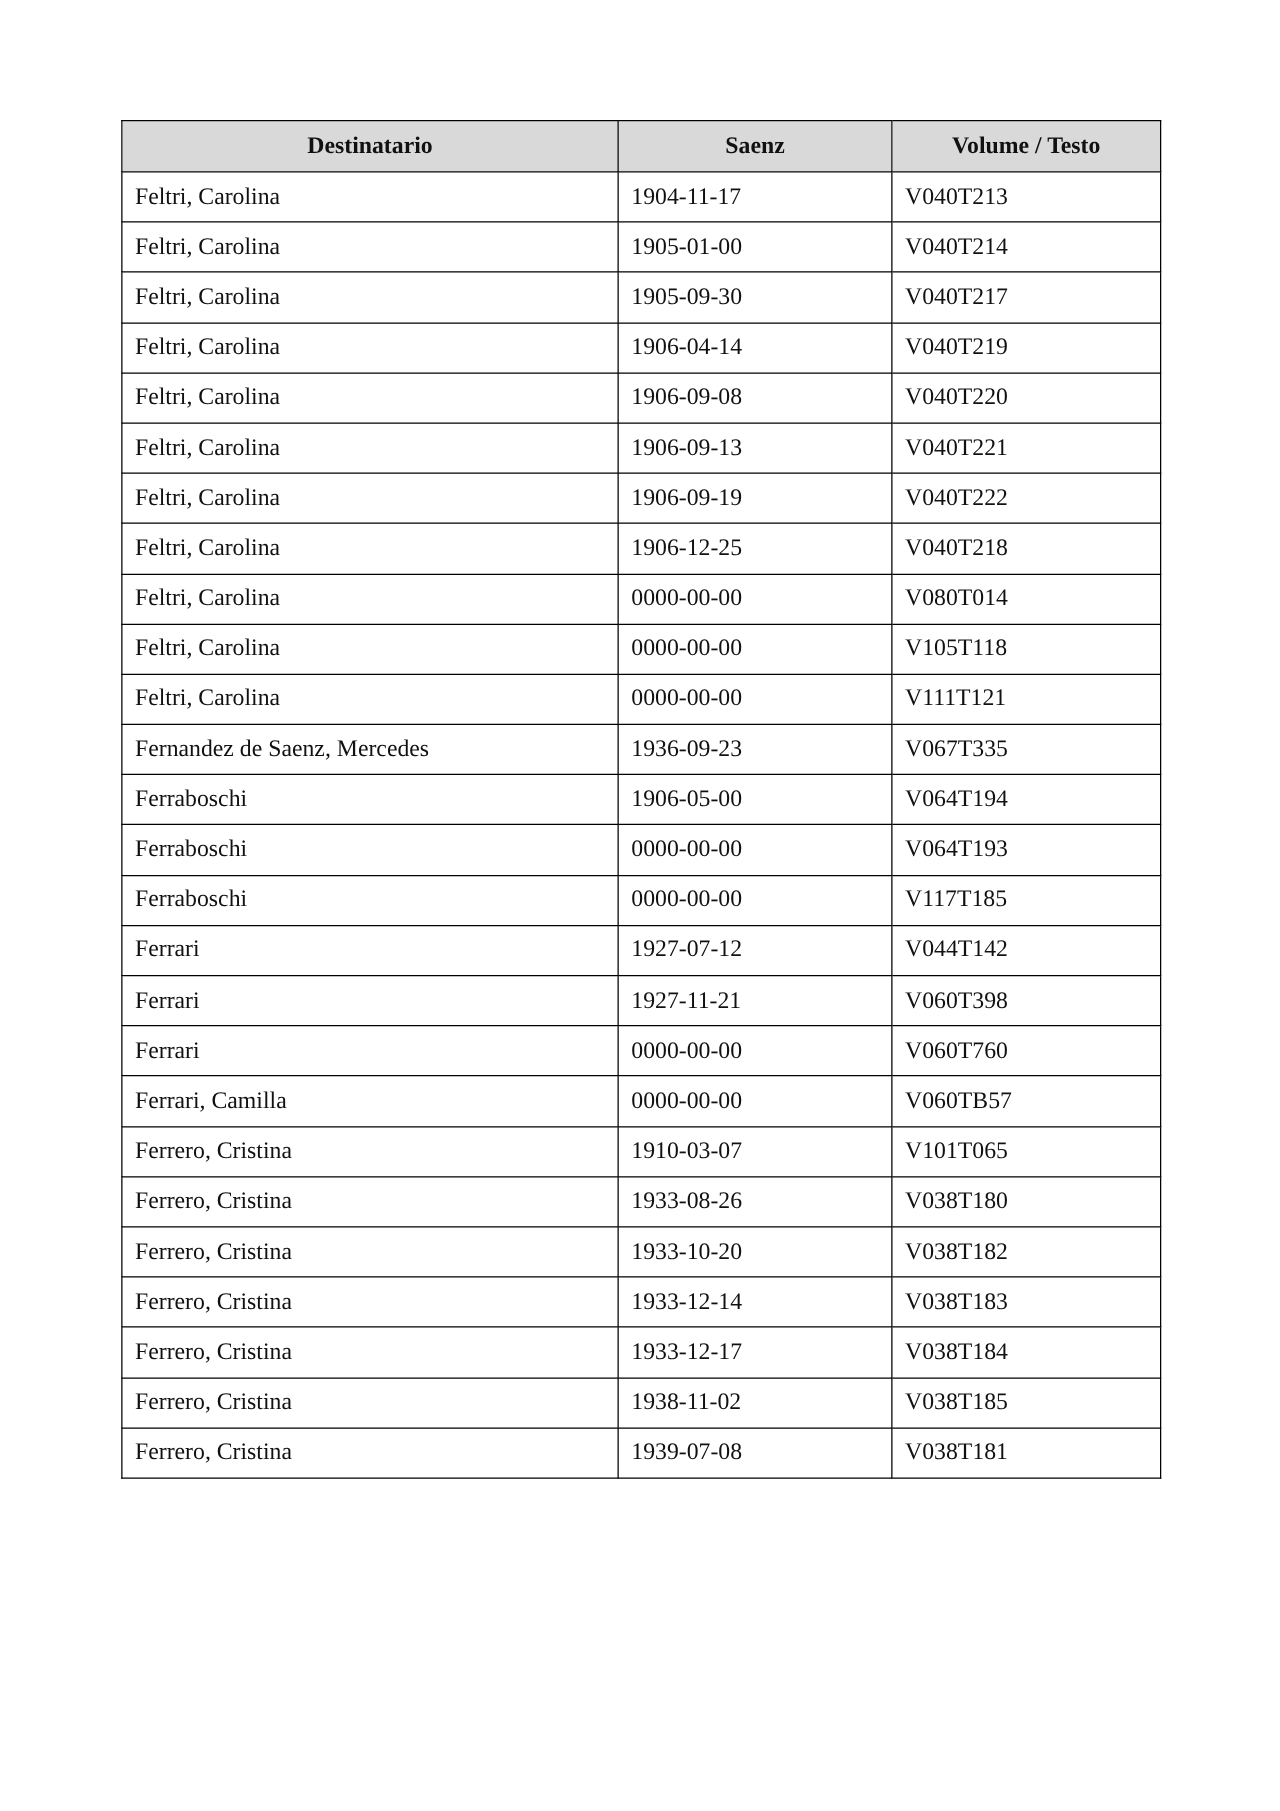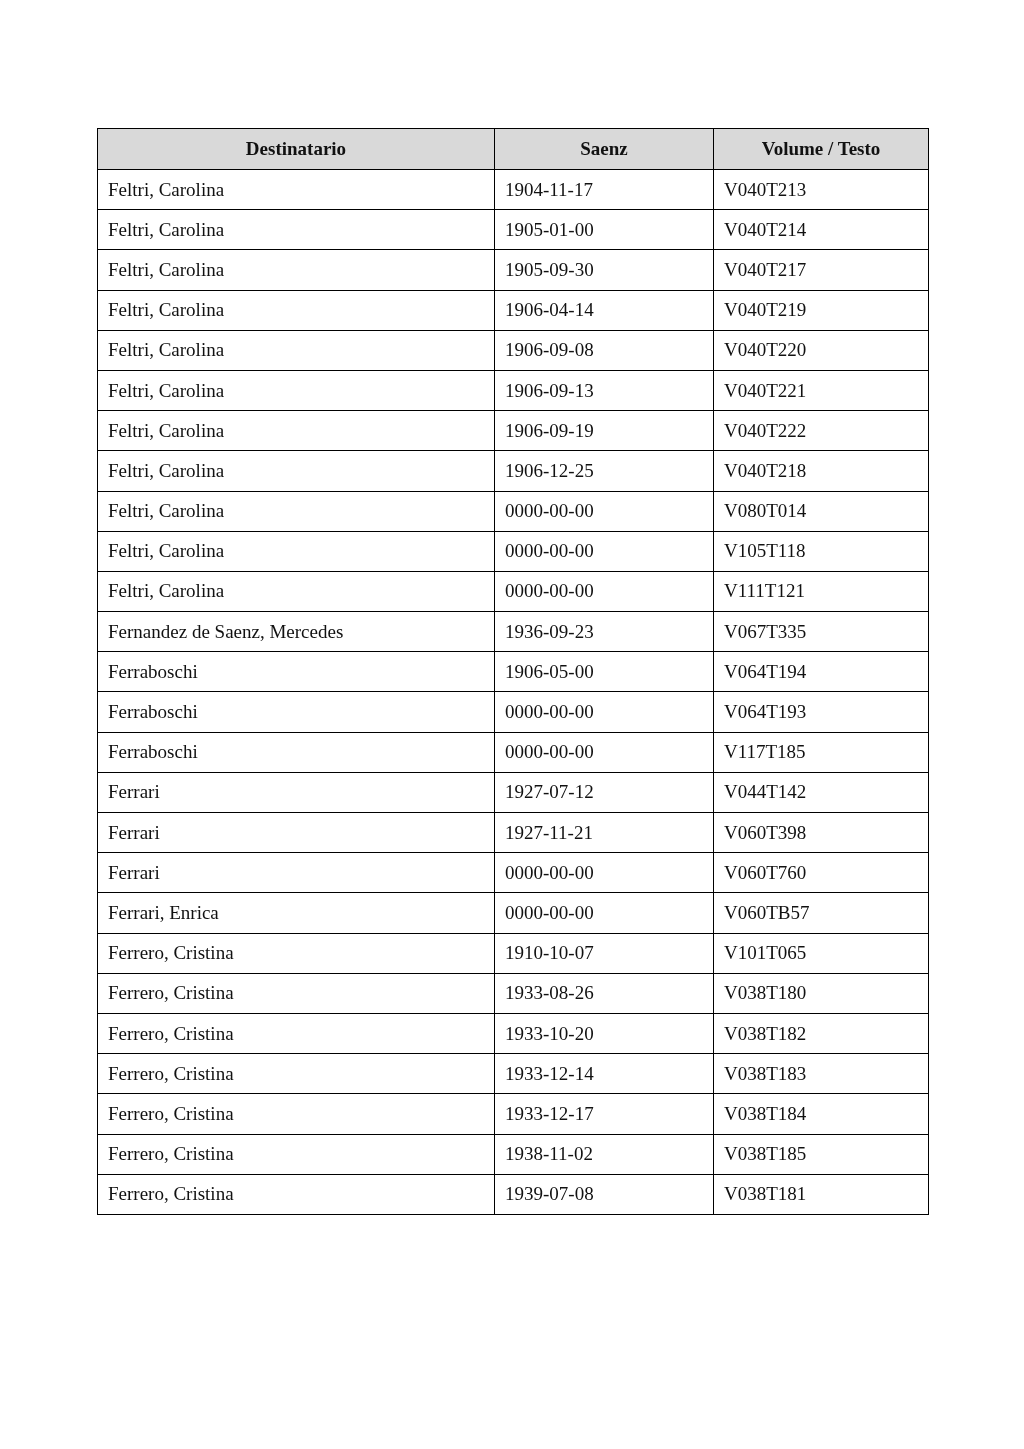--- a/index.html
+++ b/index.html
@@ -20,21 +20,20 @@
   }
   .table-wrap{
     position:absolute;
     left:97px;
     top:96px;
   }
   table.letters{
     border-collapse:collapse;
     table-layout:fixed;
     width:831px;
-    margin-top:32px;
   }
   table.letters th,
   table.letters td{
     border:1.5px solid var(--border);
     white-space:nowrap;
     overflow:hidden;
   }
   table.letters th{
     background:var(--header-bg);
     font-weight:bold;
@@ -154,27 +153,27 @@
           <td>Ferrari</td>
           <td>1927-11-21</td>
           <td>V060T398</td>
         </tr>
         <tr>
           <td>Ferrari</td>
           <td>0000-00-00</td>
           <td>V060T760</td>
         </tr>
         <tr>
-          <td>Ferrari, Enrica</td>
+          <td>Ferrari, Camilla</td>
           <td>0000-00-00</td>
           <td>V060TB57</td>
         </tr>
         <tr>
           <td>Ferrero, Cristina</td>
-          <td>1910-10-07</td>
+          <td>1910-03-07</td>
           <td>V101T065</td>
         </tr>
         <tr>
           <td>Ferrero, Cristina</td>
           <td>1933-08-26</td>
           <td>V038T180</td>
         </tr>
         <tr>
           <td>Ferrero, Cristina</td>
           <td>1933-10-20</td>

